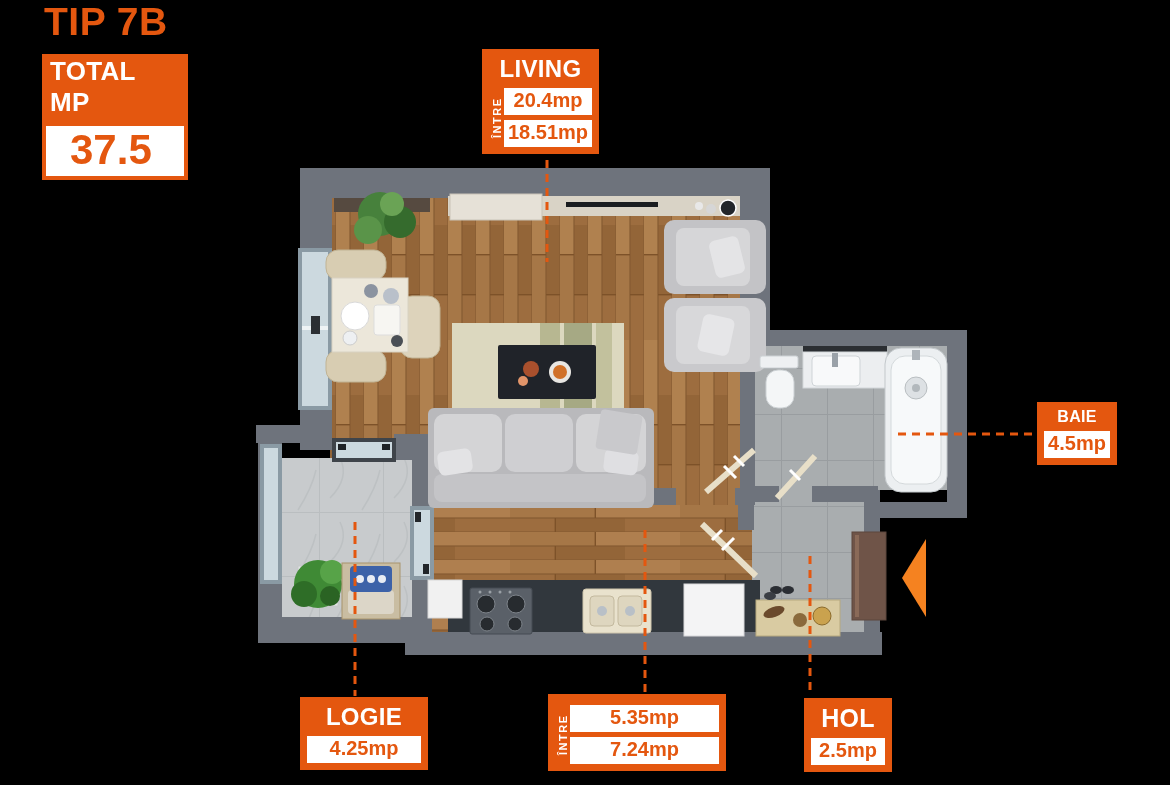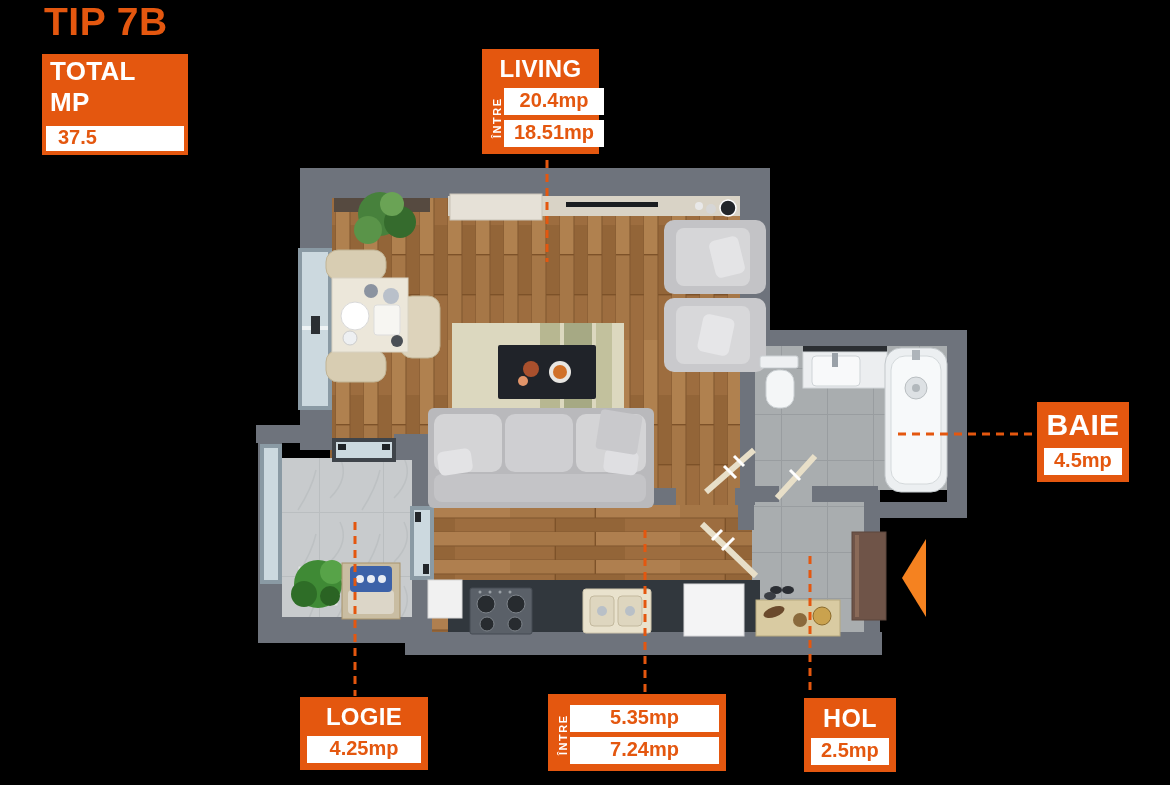--- a/index.html
+++ b/index.html
@@ -8,33 +8,33 @@
   .stage{position:relative;width:1170px;height:785px;overflow:hidden;background:#000000;}
   .plan-svg{position:absolute;left:0;top:0;}
 
   .plan-title{position:absolute;left:44px;top:0px;font-size:39px;font-weight:800;
     color:var(--accent);letter-spacing:.5px;}
 
   .total-box{position:absolute;left:42px;top:54px;width:146px;box-sizing:border-box;}
   .total-head{background:var(--accent);color:#fff;font-size:26px;font-weight:800;
     padding:2px 8px 4px;letter-spacing:.3px;}
   .total-val{background:#fff;border:4px solid var(--accent);color:var(--accent);
-    font-size:20px;font-weight:800;padding:0 12px 2px;line-height:1.15;}
+    font-size:42px;font-weight:800;padding:0 24px 2px;line-height:1.15;}
 
   .tag{position:absolute;background:var(--accent);color:#fff;font-weight:700;
     text-align:center;padding:6px 7px 7px;box-sizing:border-box;}
   .tag-name{font-size:24px;font-weight:800;line-height:1.15;letter-spacing:.3px;}
   .tag-val{background:#fff;color:var(--accent);font-size:20px;font-weight:800;
-    margin-top:5px;padding:0 10px 2px;line-height:1.25;}
+    margin-top:5px;padding:0 4px 2px;line-height:1.25;}
   .tag-body{display:flex;align-items:stretch;}
   .range-label{writing-mode:vertical-rl;transform:rotate(180deg);font-size:11px;
     font-weight:700;letter-spacing:1.5px;width:15px;display:flex;align-items:center;
     justify-content:center;margin-top:5px;}
   .range-values{flex:1;}
-  #baie-tag .tag-name{font-size:30px;}
+  #baie-tag .tag-name{font-size:16px;}
   #hol-tag .tag-name{font-size:25px;}
 </style>
 </head>
 <body>
 
 <div class="stage">
 
   <svg class="plan-svg" width="1170" height="785" viewBox="0 0 1170 785">
     <defs>
       <pattern id="woodV" patternUnits="userSpaceOnUse" width="28" height="170">

